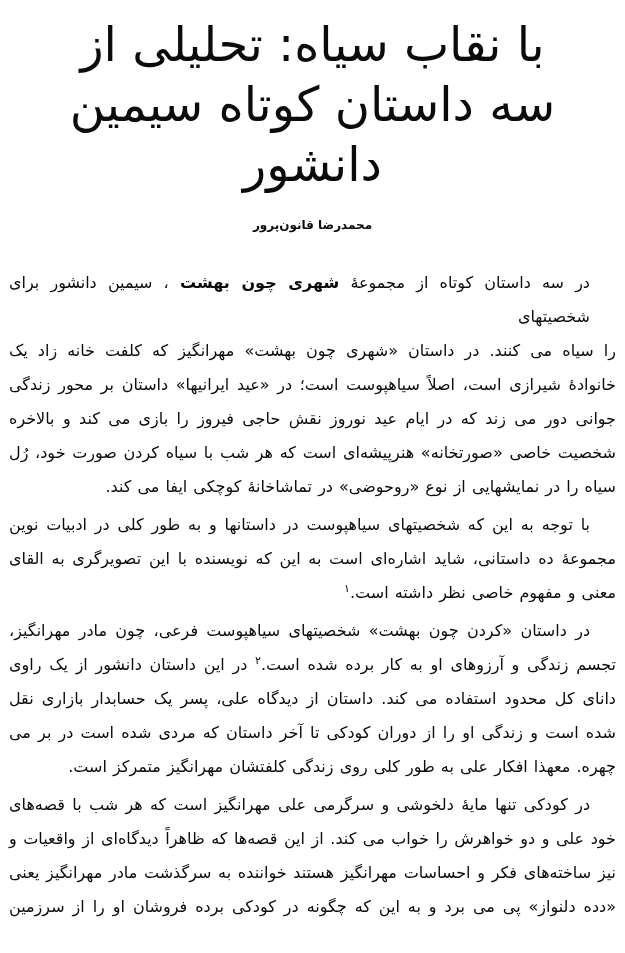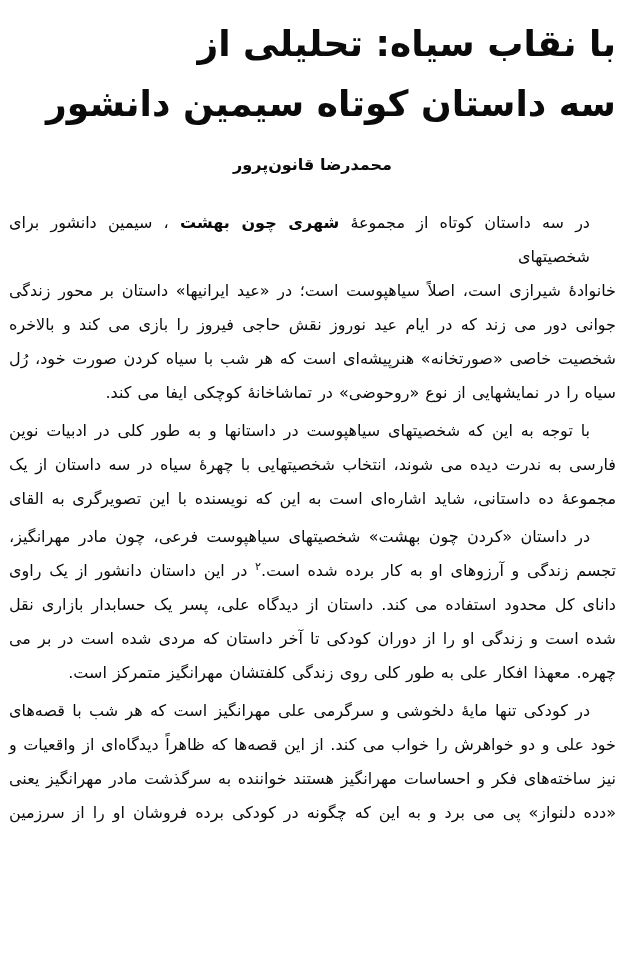--- a/index.html
+++ b/index.html
@@ -15,31 +15,31 @@
     background: #ffffff;
     color: #0b0b0b;
     font-family: "DejaVu Sans", sans-serif;
     direction: rtl;
     box-sizing: border-box;
     padding: 10px 9px 0 9px;
     overflow: hidden;
   }
   .title {
     margin: 4px 0 0 0;
-    text-align: right;
-    font-weight: bold;
-    font-size: 36px;
+    text-align: center;
+    font-weight: normal;
+    font-size: 48px;
     line-height: 60px;
   }
   .title-line { display: block; }
   .author {
     margin-top: 20px;
     text-align: center;
     font-weight: bold;
-    font-size: 16px;
+    font-size: 12px;
     line-height: 22px;
   }
   .article-body {
     margin-top: 30px;
     font-size: 16px;
   }
   .paragraph { margin: 0 0 4px 0; }
   .line {
     line-height: 34px;
     text-align: justify;
@@ -60,29 +60,30 @@
 
 <div class="page">
   <h1 class="title">
     <span class="title-line">با نقاب سیاه: تحلیلی از</span>
     <span class="title-line">سه داستان کوتاه سیمین دانشور</span>
   </h1>
   <div class="author">محمدرضا قانون‌پرور</div>
   <div class="article-body">
       <div class="paragraph">
         <div class="line first"><span class="">در سه داستان کوتاه از مجموعهٔ </span><span class="bold">شهری چون بهشت</span><span class=""> ، سیمین دانشور برای شخصیتهای</span></div>
+        <div class="line"><span class="">را سیاه می کنند. در داستان «شهری چون بهشت» مهرانگیز که کلفت خانه زاد یک</span></div>
         <div class="line"><span class="">خانوادهٔ شیرازی است، اصلاً سیاهپوست است؛ در «عید ایرانیها» داستان بر محور زندگی</span></div>
         <div class="line"><span class="">جوانی دور می زند که در ایام عید نوروز نقش حاجی فیروز را بازی می کند و بالاخره</span></div>
         <div class="line"><span class="">شخصیت خاصی «صورتخانه» هنرپیشه‌ای است که هر شب با سیاه کردن صورت خود، رُل</span></div>
         <div class="line endline"><span class="">سیاه را در نمایشهایی از نوع «روحوضی» در تماشاخانهٔ کوچکی ایفا می کند.</span></div>
       </div>
       <div class="paragraph">
         <div class="line first"><span class="">با توجه به این که شخصیتهای سیاهپوست در داستانها و به طور کلی در ادبیات نوین</span></div>
-        <div class="line"><span class="">فارسی به ندرت دیده می شوند، انتخاب شخصیتهایی با چهرهٔ سیاه در سه داستان از یک</span></div>
         <div class="line"><span class="">مجموعهٔ ده داستانی، شاید اشاره‌ای است به این که نویسنده با این تصویرگری به القای</span></div>
+        <div class="line endline"><span class="">معنی و مفهوم خاصی نظر داشته است.</span><sup class="fn">۱</sup></div>
       </div>
       <div class="paragraph">
         <div class="line first"><span class="">در داستان «کردن چون بهشت» شخصیتهای سیاهپوست فرعی، چون مادر مهرانگیز،</span></div>
         <div class="line"><span class="">تجسم زندگی و آرزوهای او به کار برده شده است.</span><sup class="fn">۲</sup><span class=""> در این داستان دانشور از یک راوی</span></div>
         <div class="line"><span class="">دانای کل محدود استفاده می کند. داستان از دیدگاه علی، پسر یک حسابدار بازاری نقل</span></div>
         <div class="line"><span class="">شده است و زندگی او را از دوران کودکی تا آخر داستان که مردی شده است در بر می</span></div>
         <div class="line endline"><span class="">چهره. معهذا افکار علی به طور کلی روی زندگی کلفتشان مهرانگیز متمرکز است.</span></div>
       </div>
       <div class="paragraph">
         <div class="line first"><span class="">در کودکی تنها مایهٔ دلخوشی و سرگرمی علی مهرانگیز است که هر شب با قصه‌های</span></div>

